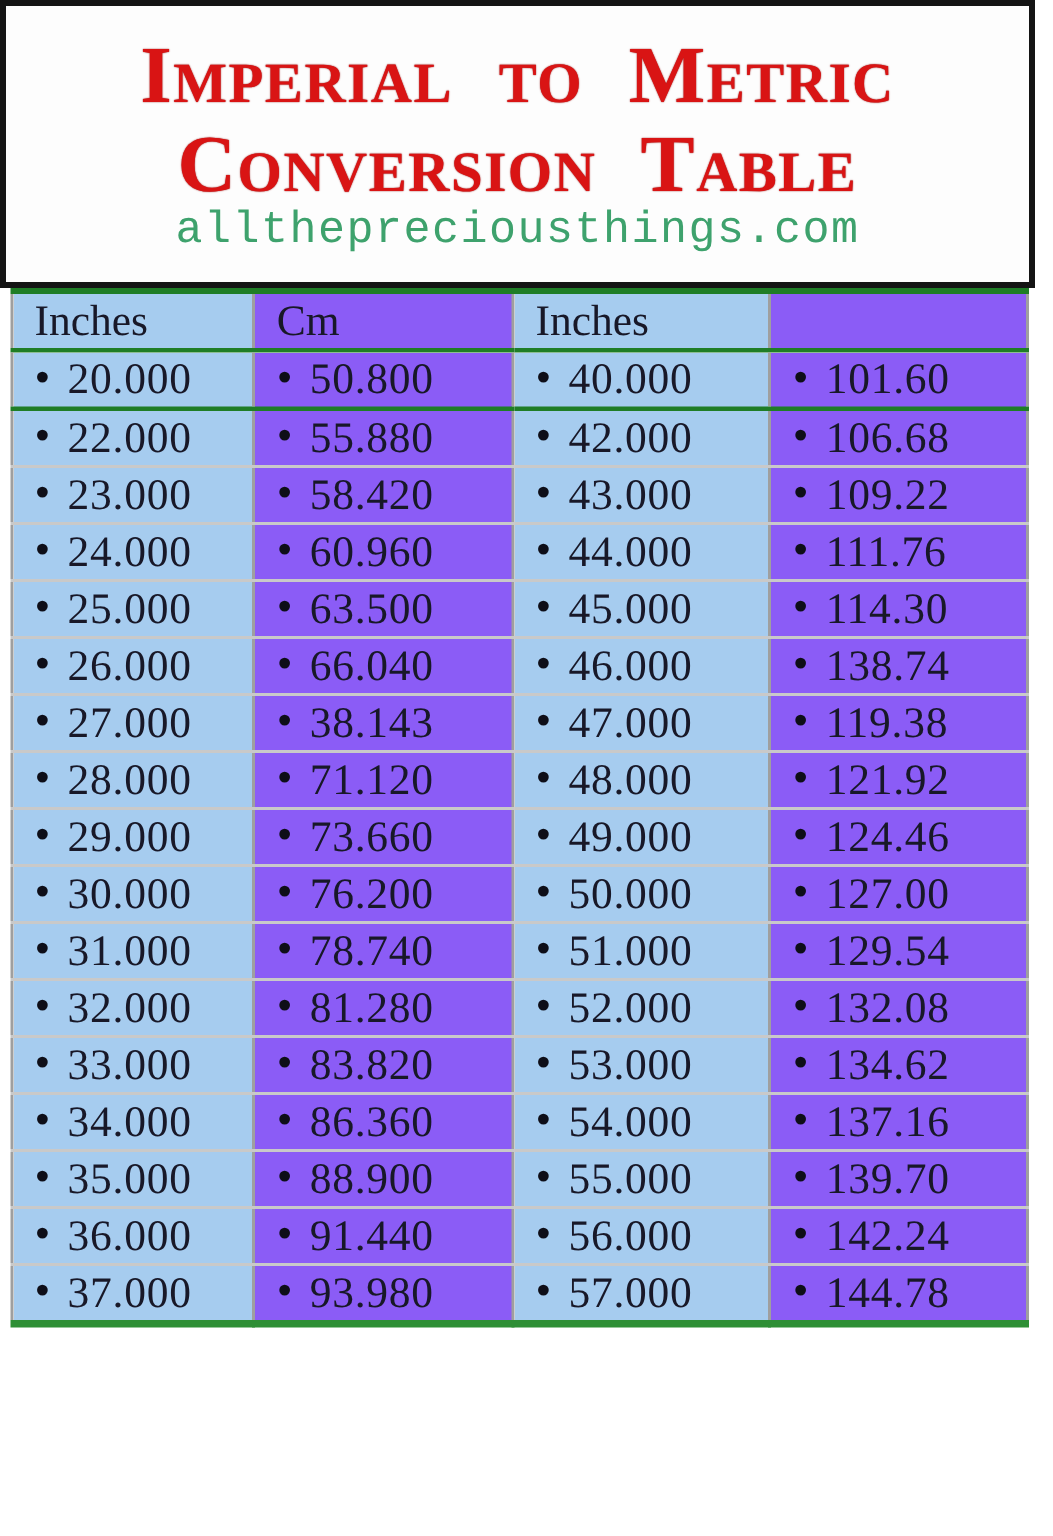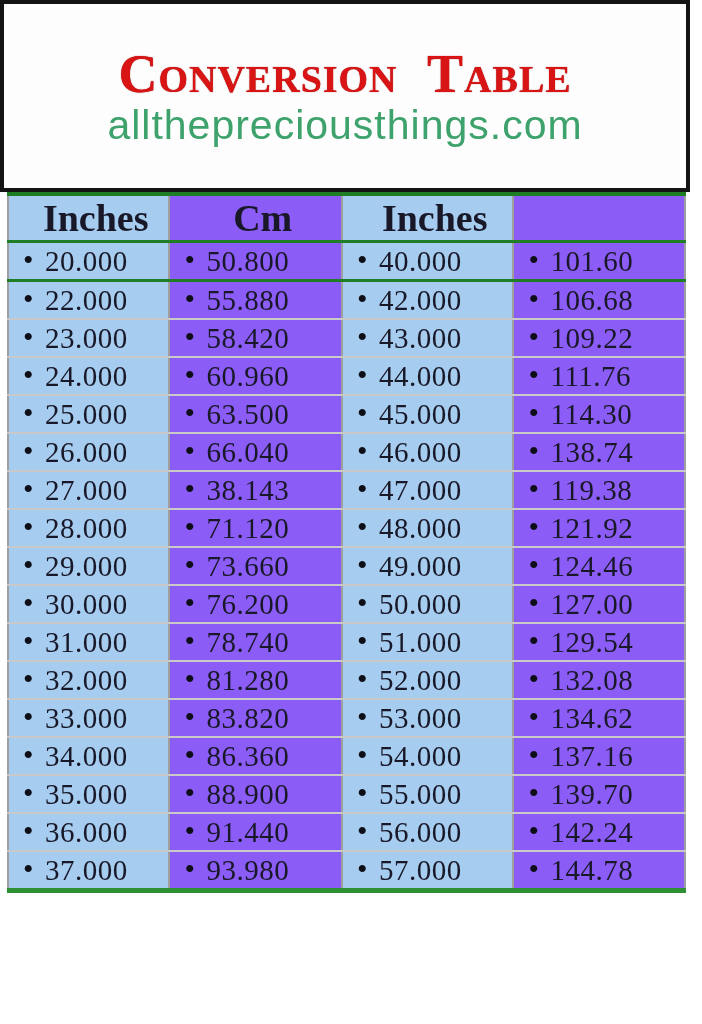--- a/index.html
+++ b/index.html
@@ -28,22 +28,22 @@
     font-variant:small-caps;
     font-size:54px;
     line-height:1.08;
     color:var(--title_red,#d91414);
     letter-spacing:1px;
     word-spacing:16px;
     text-shadow:0 0 1px #8a0808;
     white-space:nowrap;
   }
   .website{
-    font-family:Liberation Sans, sans-serif;
-    font-size:41px;
+    font-family:Liberation Mono, monospace;
+    font-size:30px;
     line-height:1.05;
     color:var(--website_green,#3ea26d);
     letter-spacing:1px;
     margin-top:1px;
     white-space:nowrap;
   }
 
   
   table.conv{
     position:absolute;left:7px;top:192px;
@@ -61,24 +61,23 @@
     text-align:left;
     vertical-align:middle;
     padding:0 0 0 14px;
     color:var(--value_text,#181828);
     white-space:nowrap;
     overflow:hidden;
   }
   table.conv th:last-child, table.conv td:last-child{border-right:none;}
   table.conv th{
     height:36px;
-    font-size:38px;
-    font-weight:bold;
+    font-size:29px;
+    font-weight:normal;
     border-bottom:3px solid var(--border_green,#1f7d26);
-    text-align:center;
   }
   table.conv td{
     height:36px;
     font-size:29px;
     letter-spacing:0.5px;
     border-bottom:2px solid var(--row_divider,#c9c9c9);
   }
   table.conv tbody tr:first-child td{
     border-bottom:3px solid var(--border_green,#1f7d26);
   }
@@ -94,20 +93,21 @@
     color:#0e0e18;
     transform:translateY(-1px);
   }
 </style>
 </head>
 <body>
 
 <div class="screen">
 
   <div class="title-card">
+    <div class="title-line">Imperial to Metric</div>
     <div class="title-line">Conversion Table</div>
     <div class="website">allthepreciousthings.com</div>
   </div>
 
   <table class="conv">
     <colgroup>
       <col style="width:161px">
         <col style="width:172px">
         <col style="width:171px">
         <col style="width:171px">

